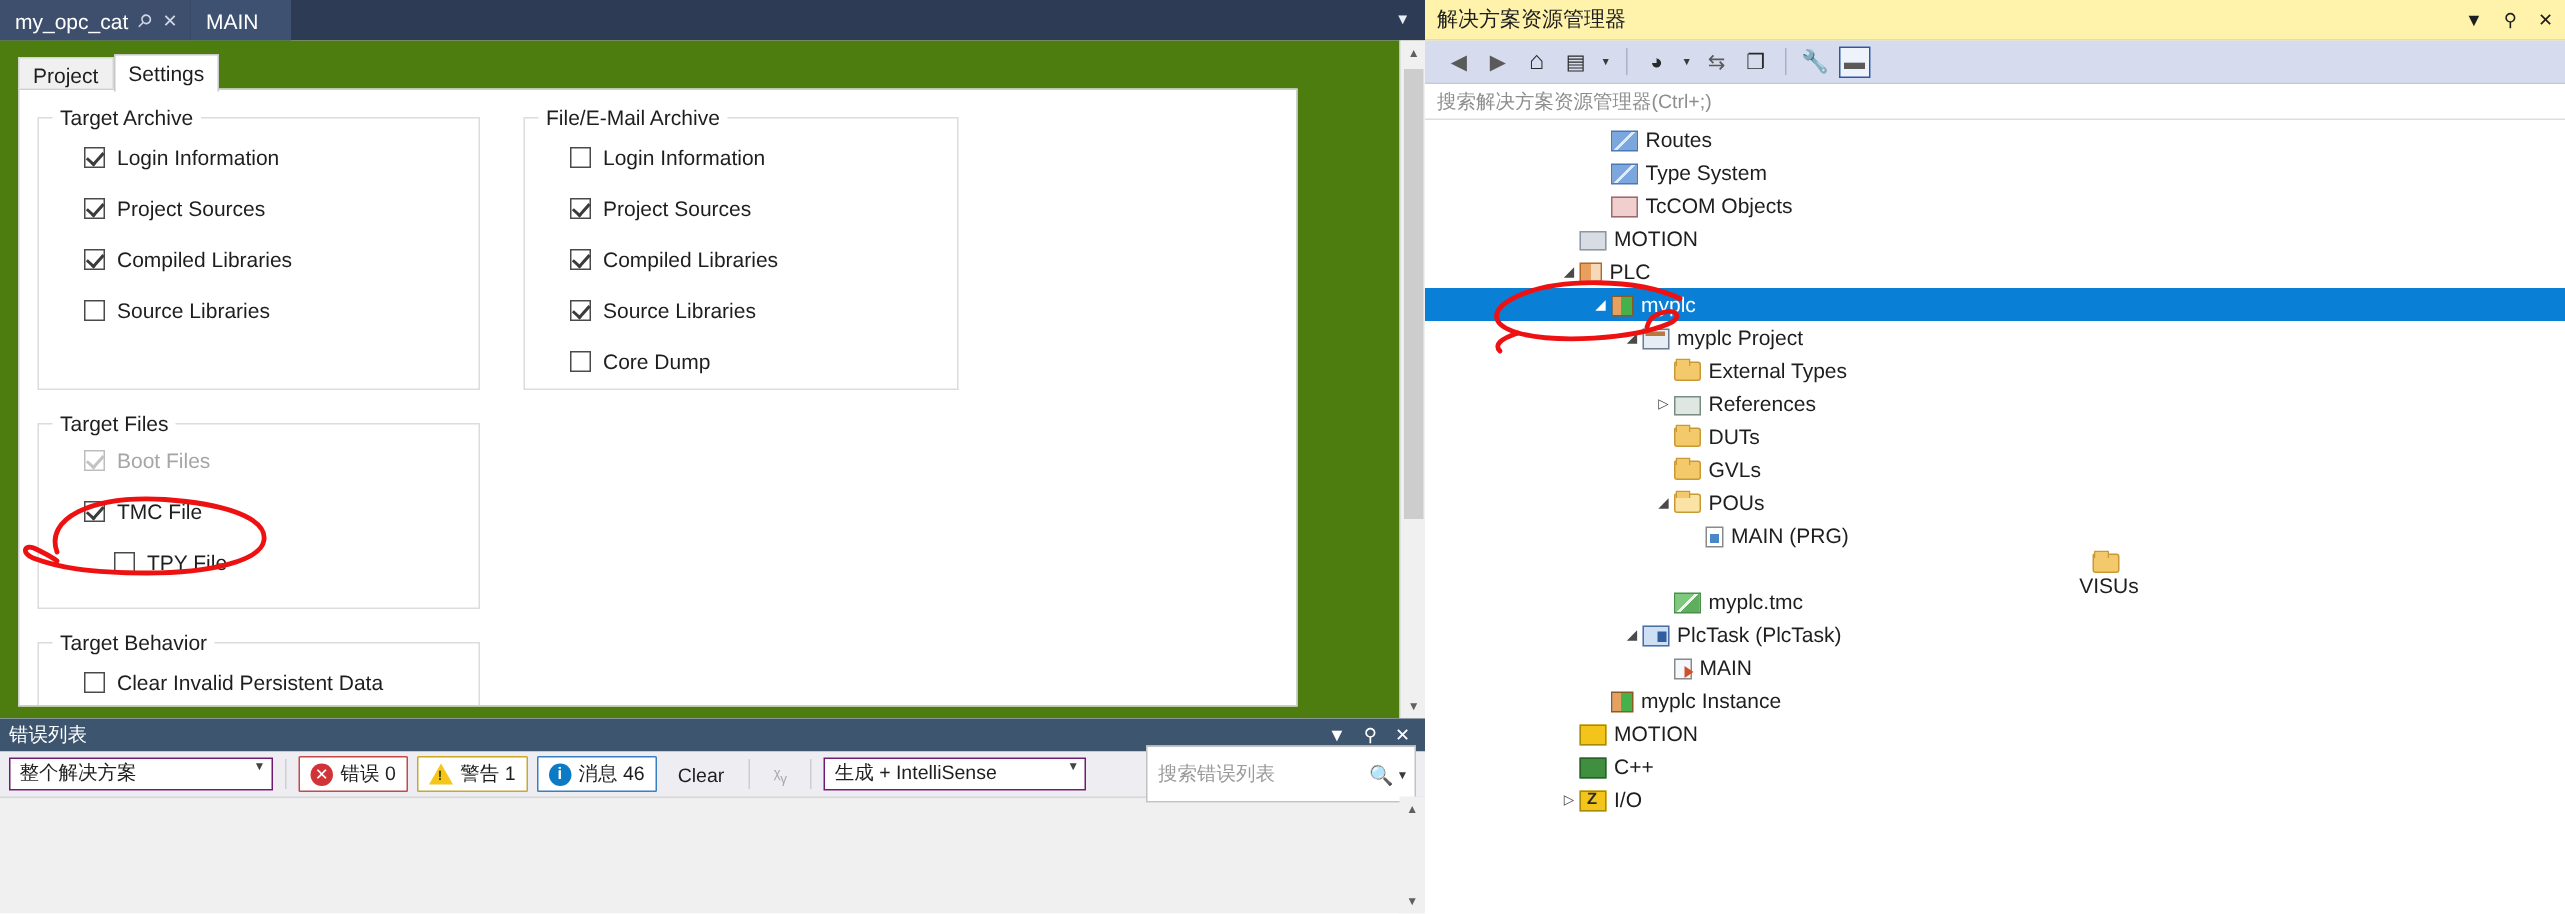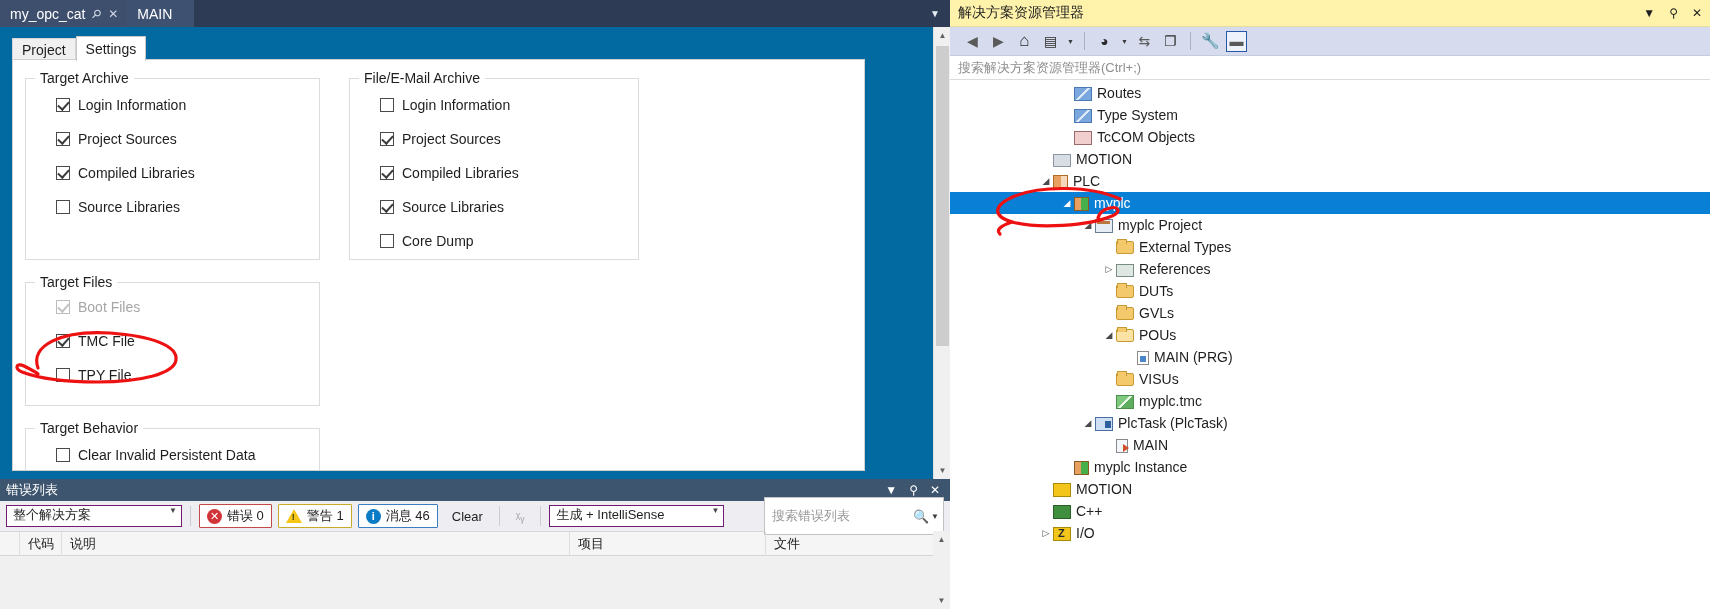--- a/index.html
+++ b/index.html
@@ -31,21 +31,21 @@
   .doc-tab.active { background:#3e4f6d; }
   .doc-tab.second { background:#3f5170; padding-right:22px; }
   .tab-pin, .tab-close { font-size:12px; color:#cfd6e4; line-height:1; cursor:pointer; }
   .tab-pin { transform: rotate(45deg); display:inline-block; }
   .tabstrip-caret {
     margin-left:auto; color:#e7ecf5; font-size:10px; padding:0 10px; display:flex; align-items:center;
   }
 
   .doc-body {
     position:absolute; left:0; top:27px; width:950px; height:452px;
-    background:#0369a1; border-right:1px solid #cfcfcf;
+    background:#4d7c0f; border-right:1px solid #cfcfcf;
   }
 
   .inner-tabs {
     position:absolute; left:12px; top:8px; height:25px; display:flex; align-items:flex-end;
   }
   .inner-tab {
     height:23px; line-height:23px; padding:0 9px; font-size:14px;
     background:#f0f0f0; border:1px solid #d4d4d4; border-bottom:none; color:#1e1e1e;
     position:relative; top:1px;
   }
@@ -301,21 +301,21 @@
           <div class="gtitle">Target Files</div>
           <div style="position:absolute; left:30px; top:16px; display:flex; flex-direction:column; gap:18px;">
             <div class="cbrow dim">
               <span class="cbx dim on"></span>
               <span>Boot Files</span>
             </div>
             <div class="cbrow">
               <span class="cbx on"></span>
               <span>TMC File</span>
             </div>
-            <div class="cbrow" style="">
+            <div class="cbrow" style="margin-left:20px;">
               <span class="cbx"></span>
               <span>TPY File</span>
             </div>
           </div>
         </div>
 
         <div class="gbox" style="left:12px; top:368px; width:295px; height:60px;">
           <div class="gtitle">Target Behavior</div>
           <div style="position:absolute; left:30px; top:18px;">
             <div class="cbrow">
@@ -374,27 +374,20 @@
         </div>
         <div class="searchbox">
           <span>搜索错误列表</span>
           <span class="sicon">
             <span>🔍</span>
             <span style="font-size:8px;">▼</span>
           </span>
         </div>
       </div>
 
-      <div class="el-header">
-        <div class="hcell" style="width:20px;"></div>
-        <div class="hcell" style="width:42px;">代码</div>
-        <div class="hcell" style="width:508px;">说明</div>
-        <div class="hcell" style="width:196px;">项目</div>
-        <div class="hcell" style="width:167px;border-right:none;">文件</div>
-      </div>
 
       <div class="el-vscroll">
         <div class="arrow up">▲</div>
         <div class="arrow dn">▼</div>
       </div>
     </div>
   </div>
 
   <div id="right-pane">
 
@@ -492,21 +485,21 @@
         <div class="trow" style="padding-left: 152px;">
           <span class="twist">◢</span>
           <span class="tico ico-folder open"></span>
           <span class="tlabel">POUs</span>
         </div>
         <div class="trow" style="padding-left: 173px;">
           <span class="twist"></span>
           <span class="tico ico-mainprg"></span>
           <span class="tlabel">MAIN (PRG)</span>
         </div>
-        <div class="trow" style="padding-left: 152px;">
+        <div class="trow" style="padding-left: 152px; flex-direction: column;">
           <span class="twist"></span>
           <span class="tico ico-folder"></span>
           <span class="tlabel">VISUs</span>
         </div>
         <div class="trow" style="padding-left: 152px;">
           <span class="twist"></span>
           <span class="tico ico-tmc"></span>
           <span class="tlabel">myplc.tmc</span>
         </div>
         <div class="trow" style="padding-left: 131px;">

